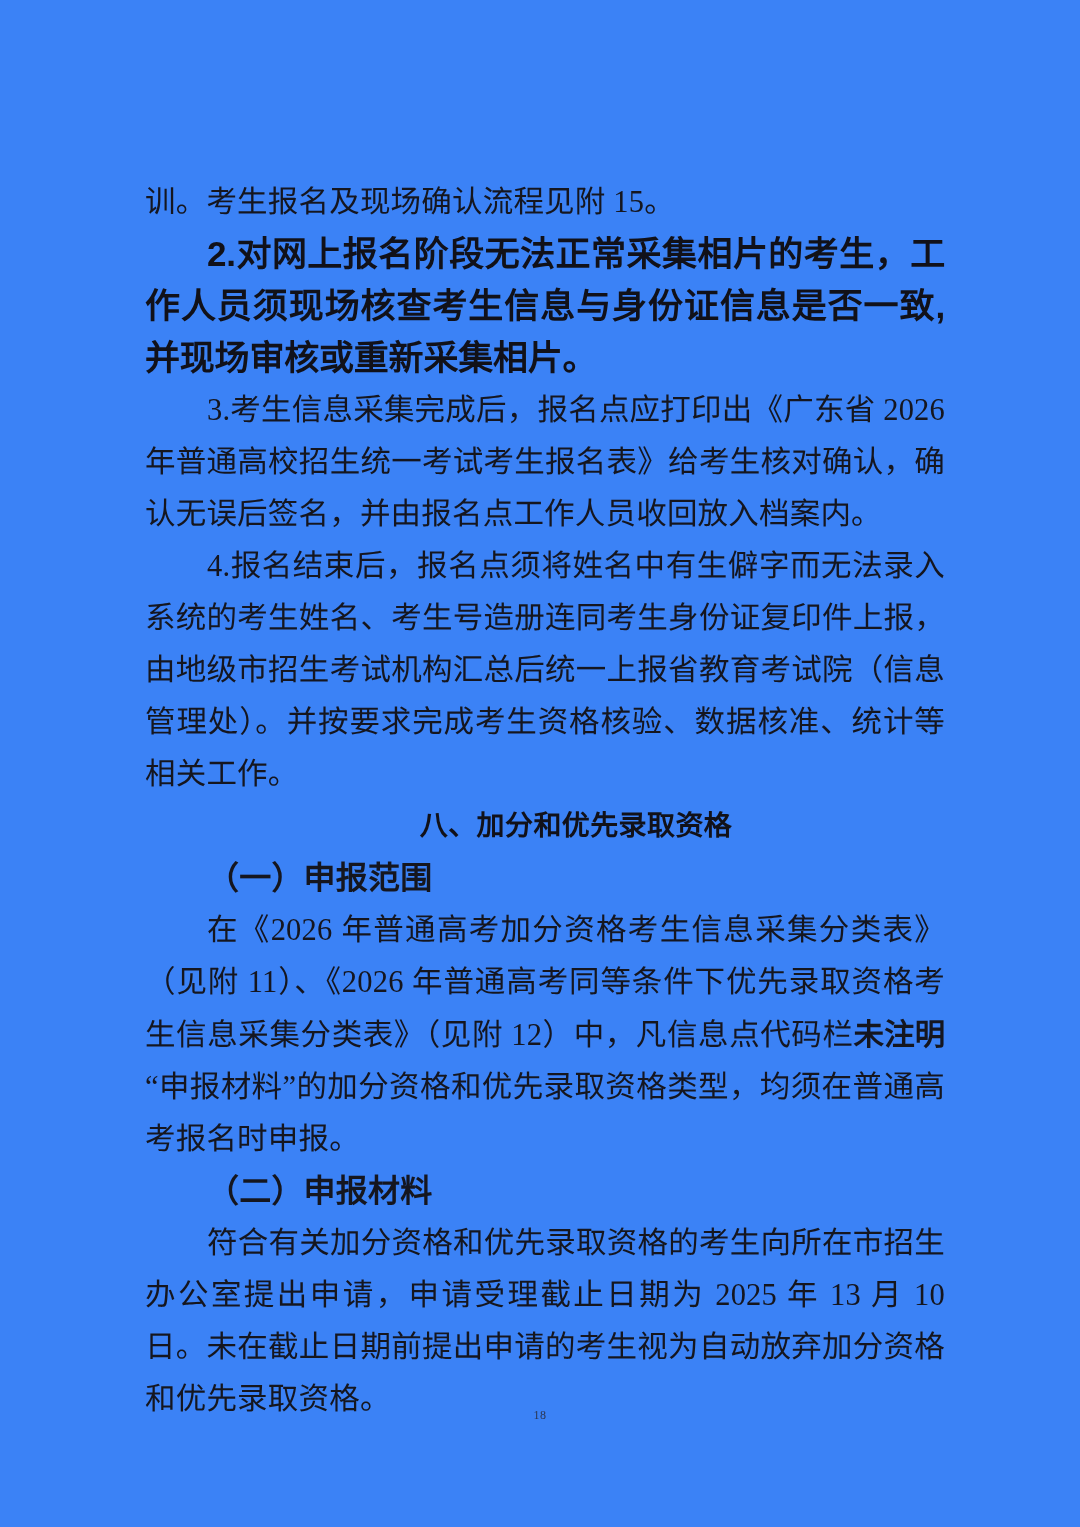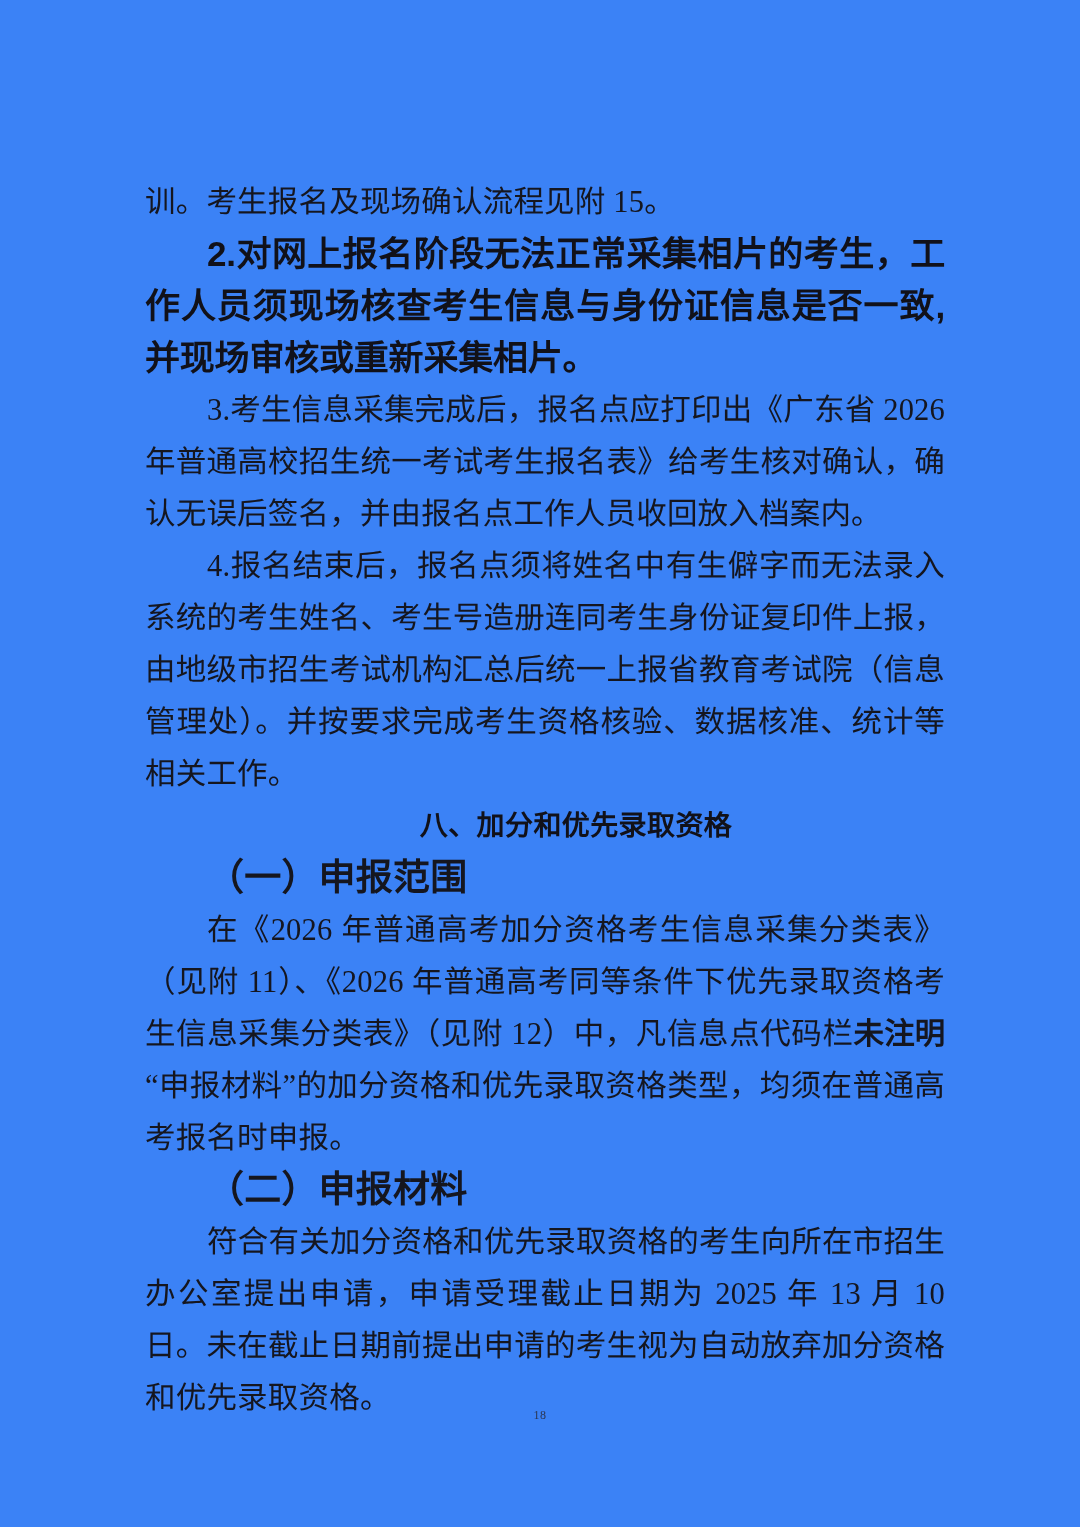--- a/index.html
+++ b/index.html
@@ -66,31 +66,31 @@
     color: #111119;
     margin: 0;
     text-indent: 62px;
     letter-spacing: 0.4px;
     text-align: center;
   }
 
   
   .sub-heading {
     font-family: "Liberation Serif", "DejaVu Serif", serif;
-    font-size: 37px;
+    font-size: 32px;
     line-height: 52px;
     color: #15161f;
     margin: 0;
     text-indent: 62px;
     letter-spacing: 0.2px;
   }
 
   
   .b {
-    font-family: Liberation Serif, serif;
+    font-family: Liberation Sans, sans-serif;
     font-weight: bold;
     letter-spacing: -0.3px;
   }
 
   .page-number {
     position: absolute;
     left: 0;
     right: 0;
     top: 1408px;
     text-align: center;

